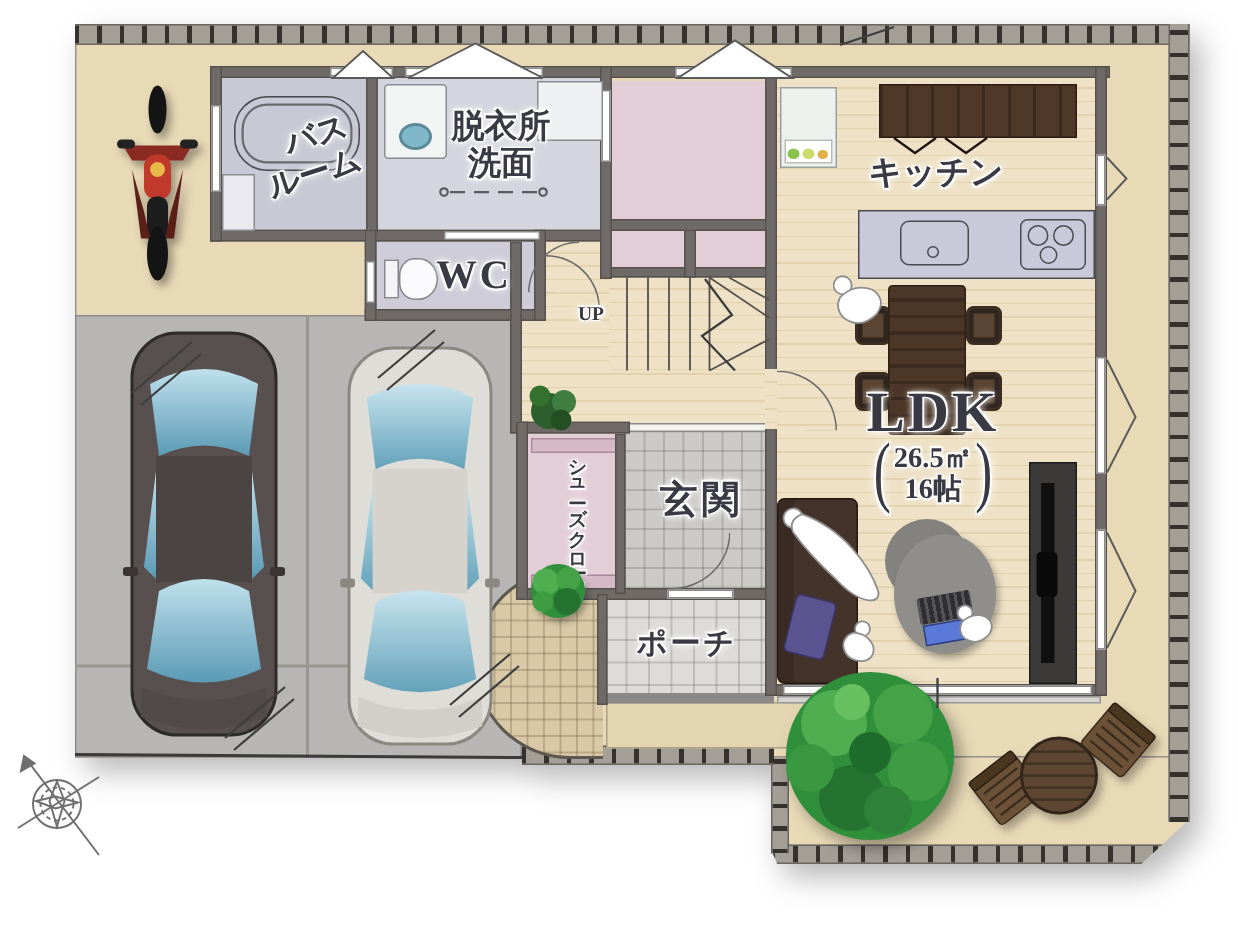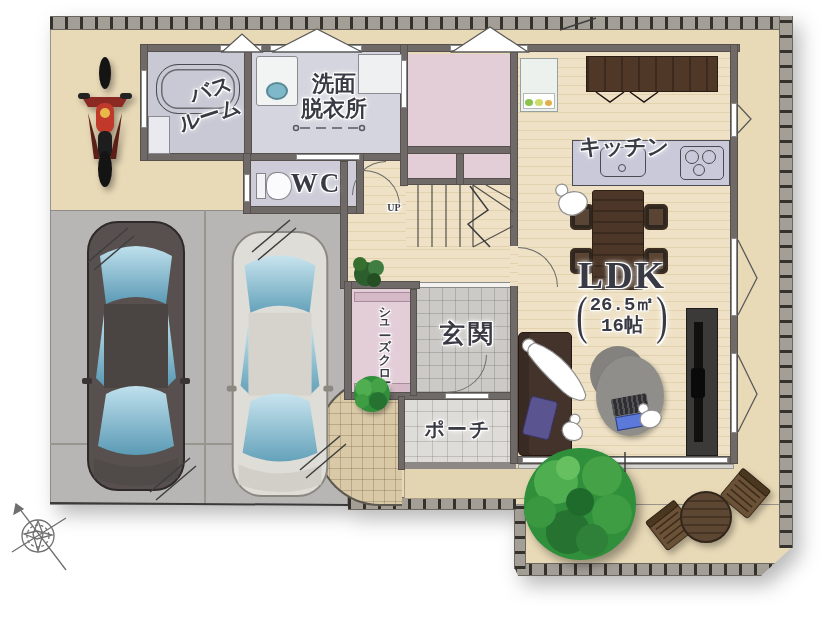--- a/index.html
+++ b/index.html
@@ -153,34 +153,34 @@
   <div style="left:616px;top:414px;width:36px;height:14px;background:#5b79d8;border:1px solid #2e3f7a;transform:rotate(-10deg);"></div>
   <div style="left:686px;top:308px;width:32px;height:148px;background:#3c3a38;border:1px solid #1e1d1c;"></div>
   <div style="left:694px;top:322px;width:9px;height:120px;background:#101010;"></div>
   <div style="left:691px;top:368px;width:14px;height:30px;background:#0a0a0a;border-radius:3px;"></div>
 
   <div class="lbl" style="left:158px;top:80px;width:100px;font-size:21px;transform:rotate(-18deg);">
     <div style="position:static;margin-left:14px;">バス</div>
     <div style="position:static;margin-left:-4px;">ルーム</div>
   </div>
   <div class="lbl" style="left:292px;top:72px;width:84px;font-size:22px;">
+    <div style="position:static;">脱衣所</div>
     <div style="position:static;">洗面</div>
-    <div style="position:static;">脱衣所</div>
   </div>
   <div class="lbl" style="left:288px;top:168px;width:56px;font-size:27px;letter-spacing:2px;">WC</div>
-  <div class="lbl" style="left:570px;top:103px;width:108px;font-size:22px;margin-top:32px;">キッチン</div>
-  <div class="lbl" style="left:381px;top:202px;width:26px;font-size:10px;font-weight:600;">UP</div>
+  <div class="lbl" style="left:570px;top:103px;width:108px;font-size:22px;">キッチン</div>
+  <div class="lbl" style="left:381px;top:202px;width:26px;font-size:13px;font-weight:600;">UP</div>
   <div class="lbl vert" style="left:378px;top:295px;height:100px;font-size:12.5px;">シューズクローク</div>
   <div class="lbl" style="left:436px;top:320px;width:64px;font-size:25px;letter-spacing:3px;">玄関</div>
   <div class="lbl" style="left:420px;top:418px;width:76px;font-size:20px;letter-spacing:2px;">ポーチ</div>
   <div class="lbl" style="left:566px;top:254px;width:112px;">
     <div style="position:static;font-size:38px;letter-spacing:2px;">LDK</div>
     <div style="position:static;display:flex;align-items:center;justify-content:center;gap:2px;margin-top:-2px;">
       <span style="position:static;font-size:34px;font-weight:400;transform:scaleY(1.55);">(</span>
-      <span style="position:static;font-family:Liberation Mono, monospace;">
+      <span style="position:static;">
         <span style="position:static;display:block;font-size:19px;">26.5㎡</span>
         <span style="position:static;display:block;font-size:19px;">16帖</span>
       </span>
       <span style="position:static;font-size:34px;font-weight:400;transform:scaleY(1.55);">)</span>
     </div>
   </div>
 
   <svg style="left:80px;top:218px;" width="112" height="276" viewBox="0 0 112 276">
     <defs>
         <linearGradient id="glz1" x1="0" y1="0" x2="0" y2="1">

